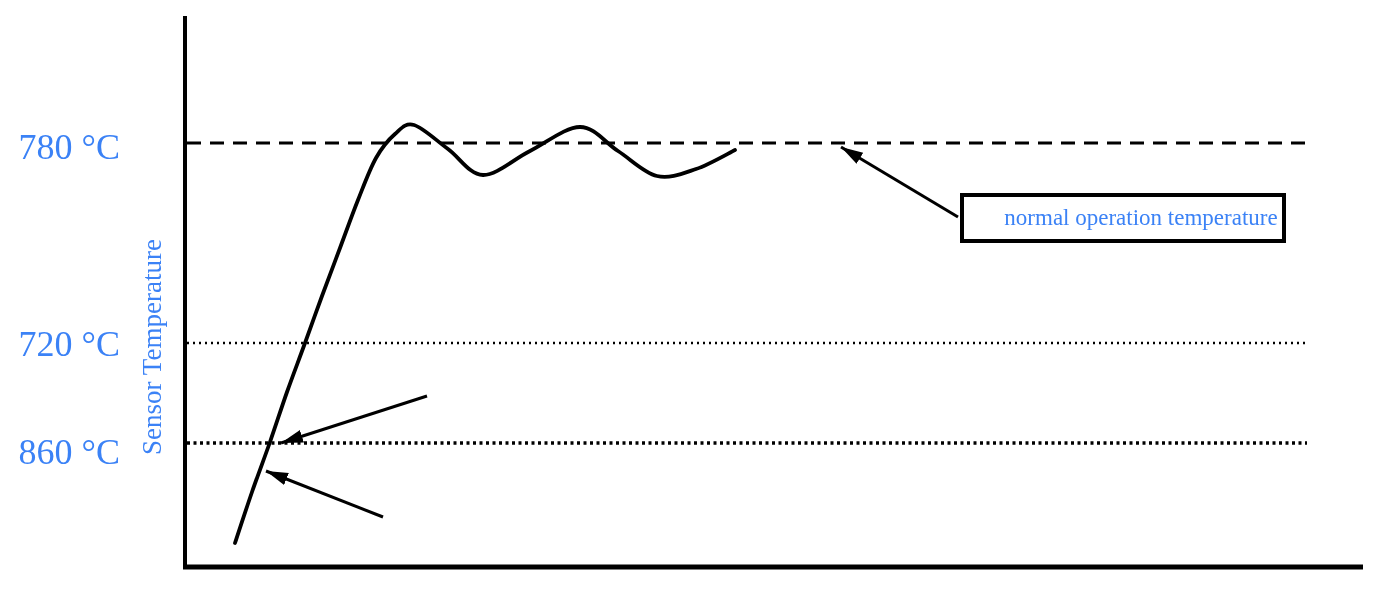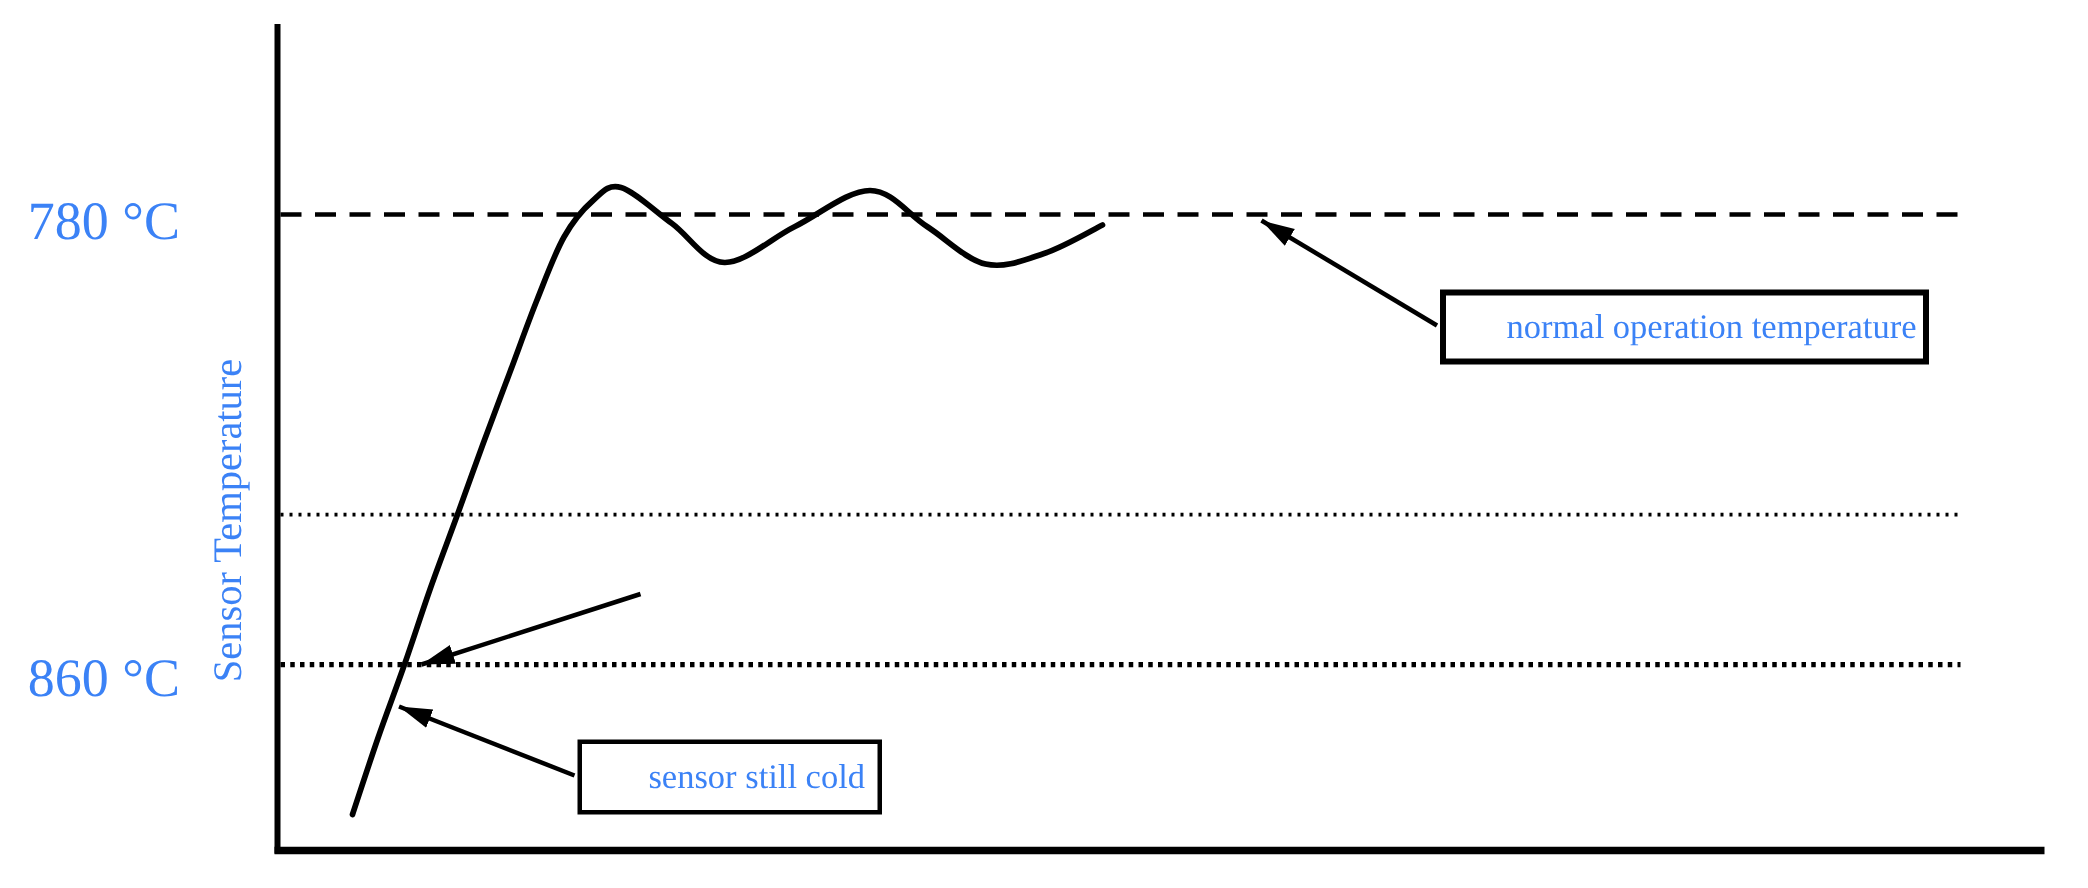--- a/index.html
+++ b/index.html
@@ -92,26 +92,24 @@
     <line x1="187" y1="443" x2="1307" y2="443" stroke="#000000" stroke-width="3.5" stroke-dasharray="3 3.5"></line>
 
     <path id="temperature-curve" d="M 235 543 C 237.8 534.5, 246.2 508.8, 252 492 C 257.8 475.2, 264.2 458.7, 270 442 C 275.8 425.3, 281.2 408.5, 287 392 C 292.8 375.5, 299.2 359.0, 305 343 C 310.8 327.0, 316.2 311.8, 322 296 C 327.8 280.2, 334.0 264.0, 340 248 C 346.0 232.0, 352.0 215.0, 358 200 C 364.0 185.0, 369.8 169.0, 376 158 C 382.2 147.0, 388.7 139.5, 395 134 C 401.3 128.5, 405.2 122.5, 414 125 C 422.8 127.5, 436.5 140.7, 448 149 C 459.5 157.3, 469.3 174.7, 483 175 C 496.7 175.3, 513.8 159.0, 530 151 C 546.2 143.0, 565.3 127.0, 580 127 C 594.7 127.0, 605.2 142.8, 618 151 C 630.8 159.2, 644.0 173.0, 657 176 C 670.0 179.0, 683.0 173.3, 696 169 C 709.0 164.7, 728.5 153.2, 735 150" fill="none" stroke="#000000" stroke-width="3.8" stroke-linecap="round"></path>
 
     <line x1="958" y1="217" x2="841" y2="147" stroke="#000000" stroke-width="3" marker-end="url(#arrowhead)"></line>
     <line x1="427" y1="396" x2="281" y2="443" stroke="#000000" stroke-width="3" marker-end="url(#arrowhead)"></line>
     <line x1="383" y1="517" x2="266" y2="471" stroke="#000000" stroke-width="3" marker-end="url(#arrowhead)"></line>
   </svg>
 
   <div class="tick-label" style="top:129px;">780 °C</div>
+  <div class="tick-label" style="top:326px;">720 °C</div>
   <div class="tick-label" style="top:434px;">860 °C</div>
 
   <div class="y-axis-title">Sensor Temperature</div>
 
   <div id="box-normal-operation" class="callout">
     <span>normal operation temperature</span>
   </div>
 
 
-  <div id="box-sensor-cold" class="callout">
-    <span>sensor still cold</span>
-  </div>
 
 </div>
 
 </body></html>

